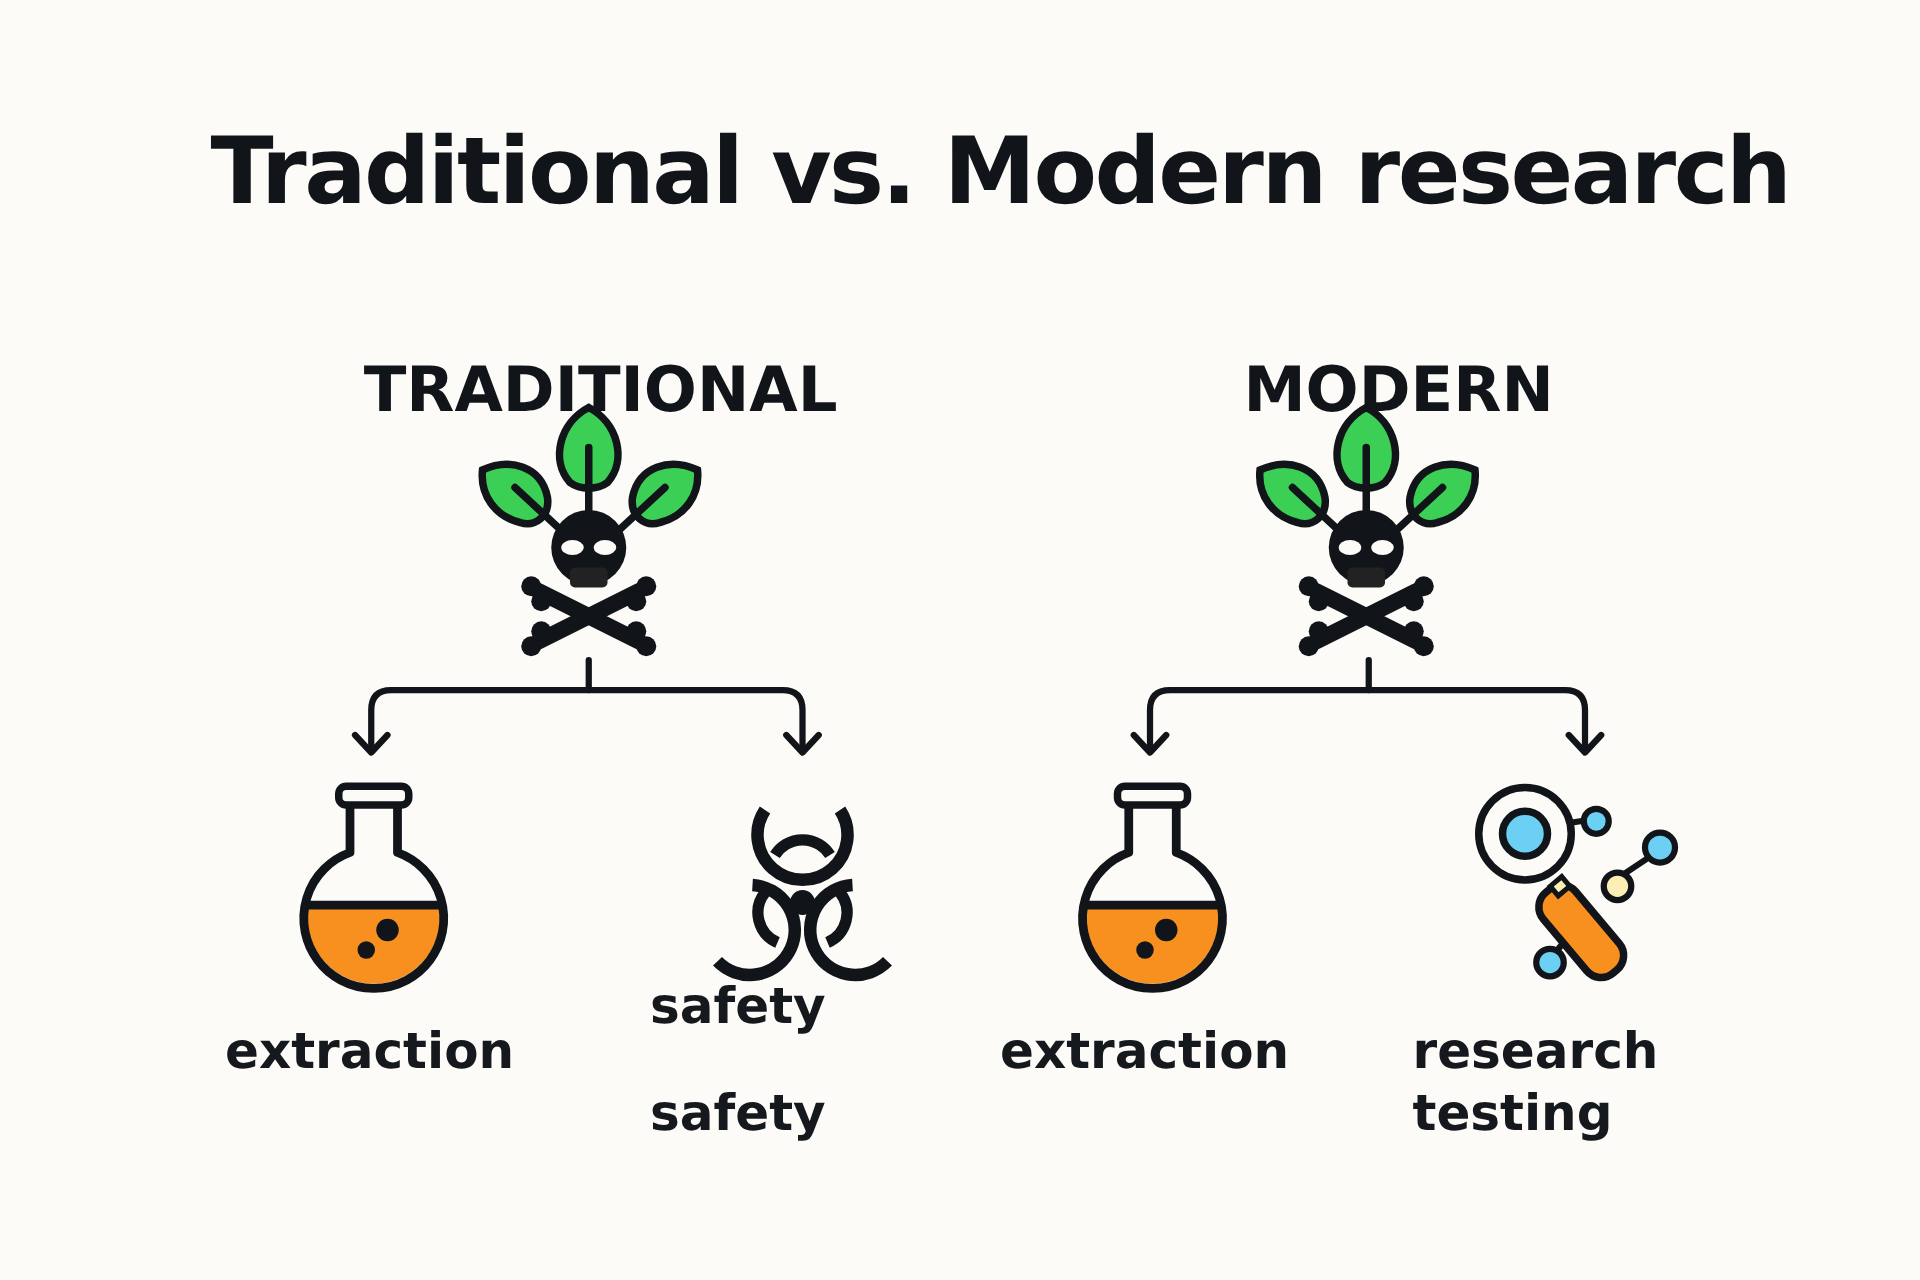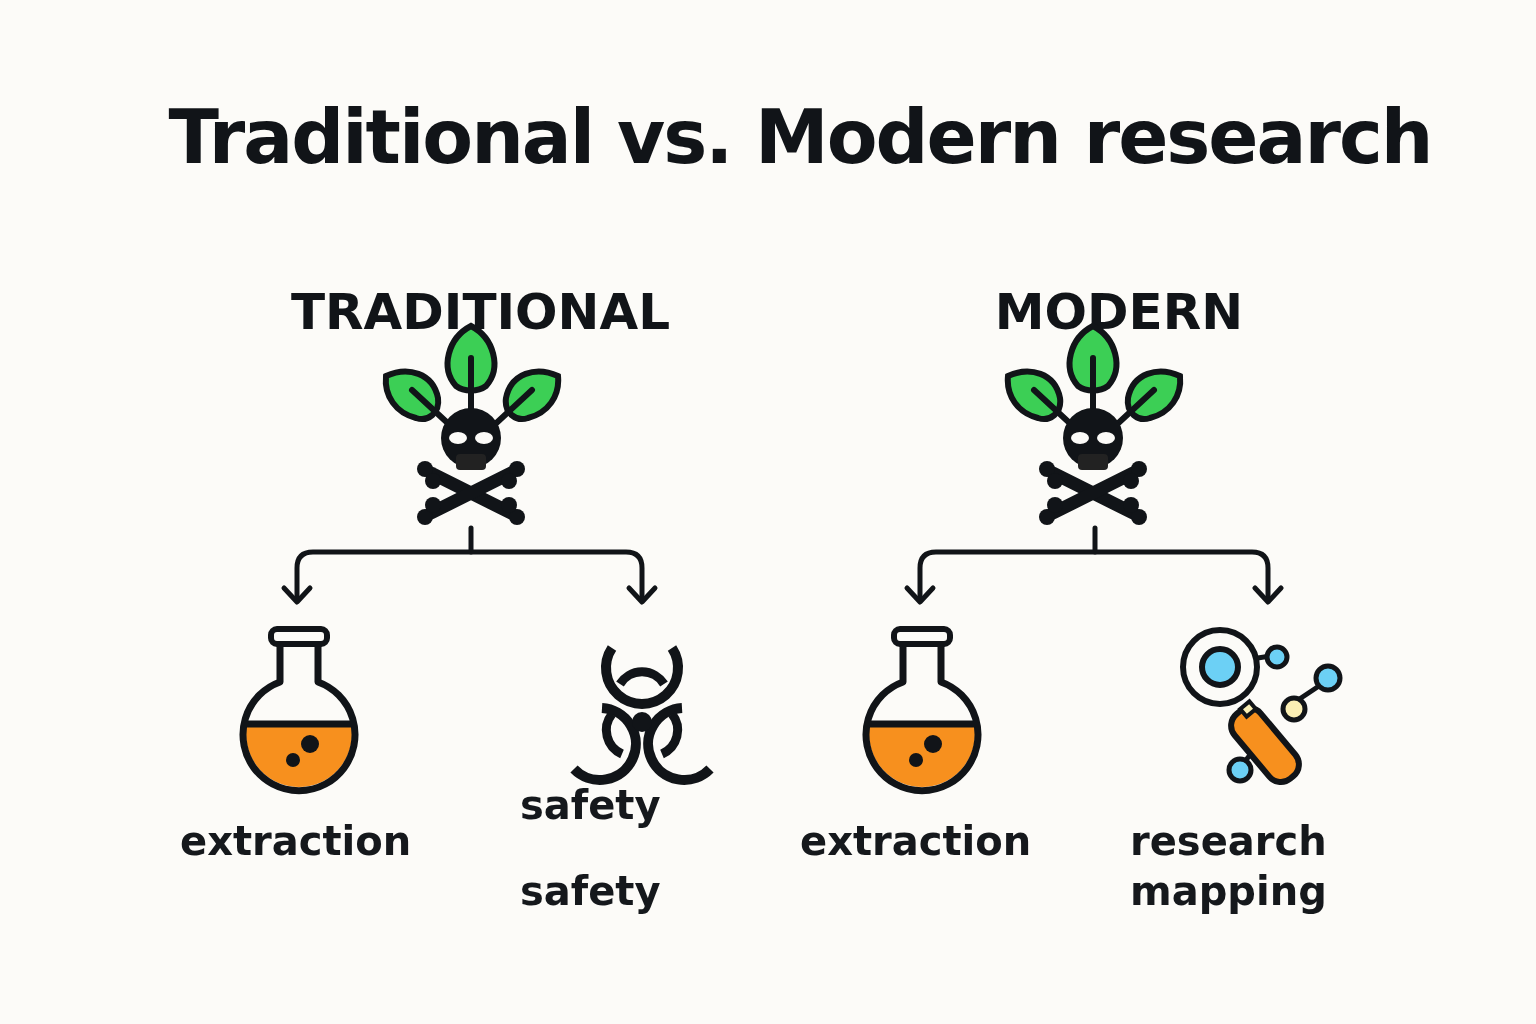--- a/index.html
+++ b/index.html
@@ -163,13 +163,13 @@
 
   <rect x="88" y="83" width="34" height="84" rx="15" fill="#f7901e" stroke="#111418" stroke-width="6" transform="rotate(-40 105 125)"></rect>
   <rect x="82" y="84" width="12" height="10" fill="#fbefb4" stroke="#111418" stroke-width="4" transform="rotate(-40 88 89)"></rect>
 
   <circle cx="60" cy="47" r="37" fill="#fcfbf8" stroke="#111418" stroke-width="6"></circle>
   <circle cx="60" cy="47" r="18" fill="#6cd0f5" stroke="#111418" stroke-width="6"></circle>
 </svg>
 
 <div class="abs label" style="left:800px;width:236px;top:816px;">extraction</div>
 <div class="abs label" style="left:1130px;width:260px;top:816px;">research</div>
-<div class="abs label" style="left:1130px;width:260px;top:866px;">mapping</div>
+<div class="abs label" style="left:1130px;width:260px;top:866px;">testing</div>
 
 </body></html>

